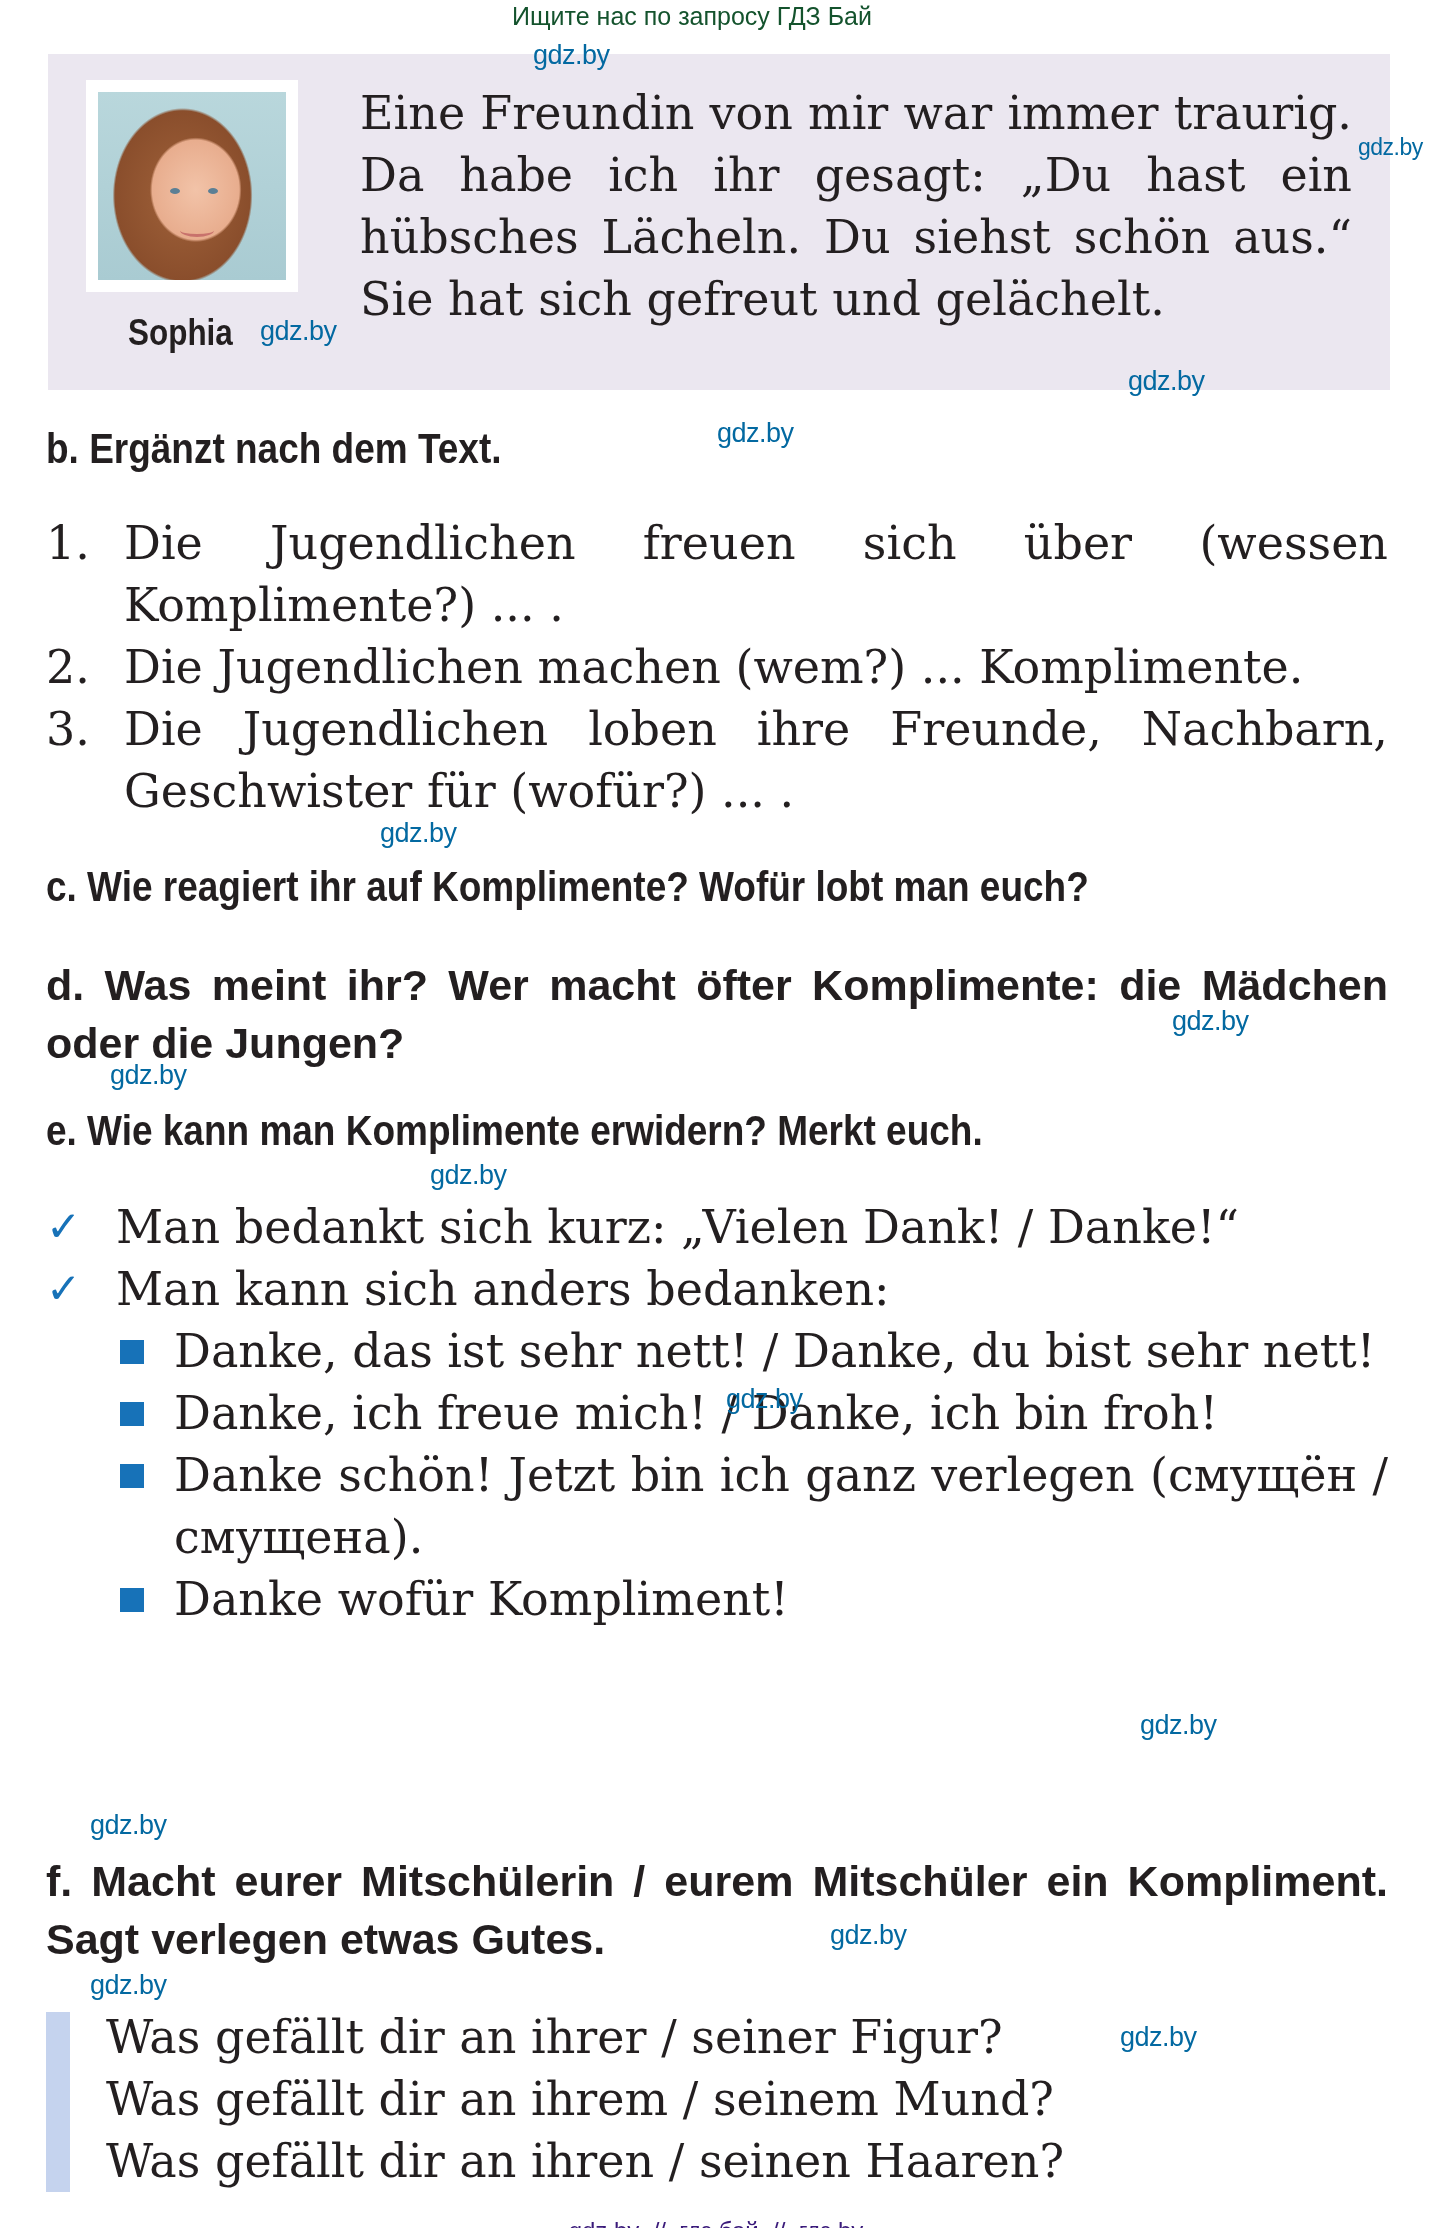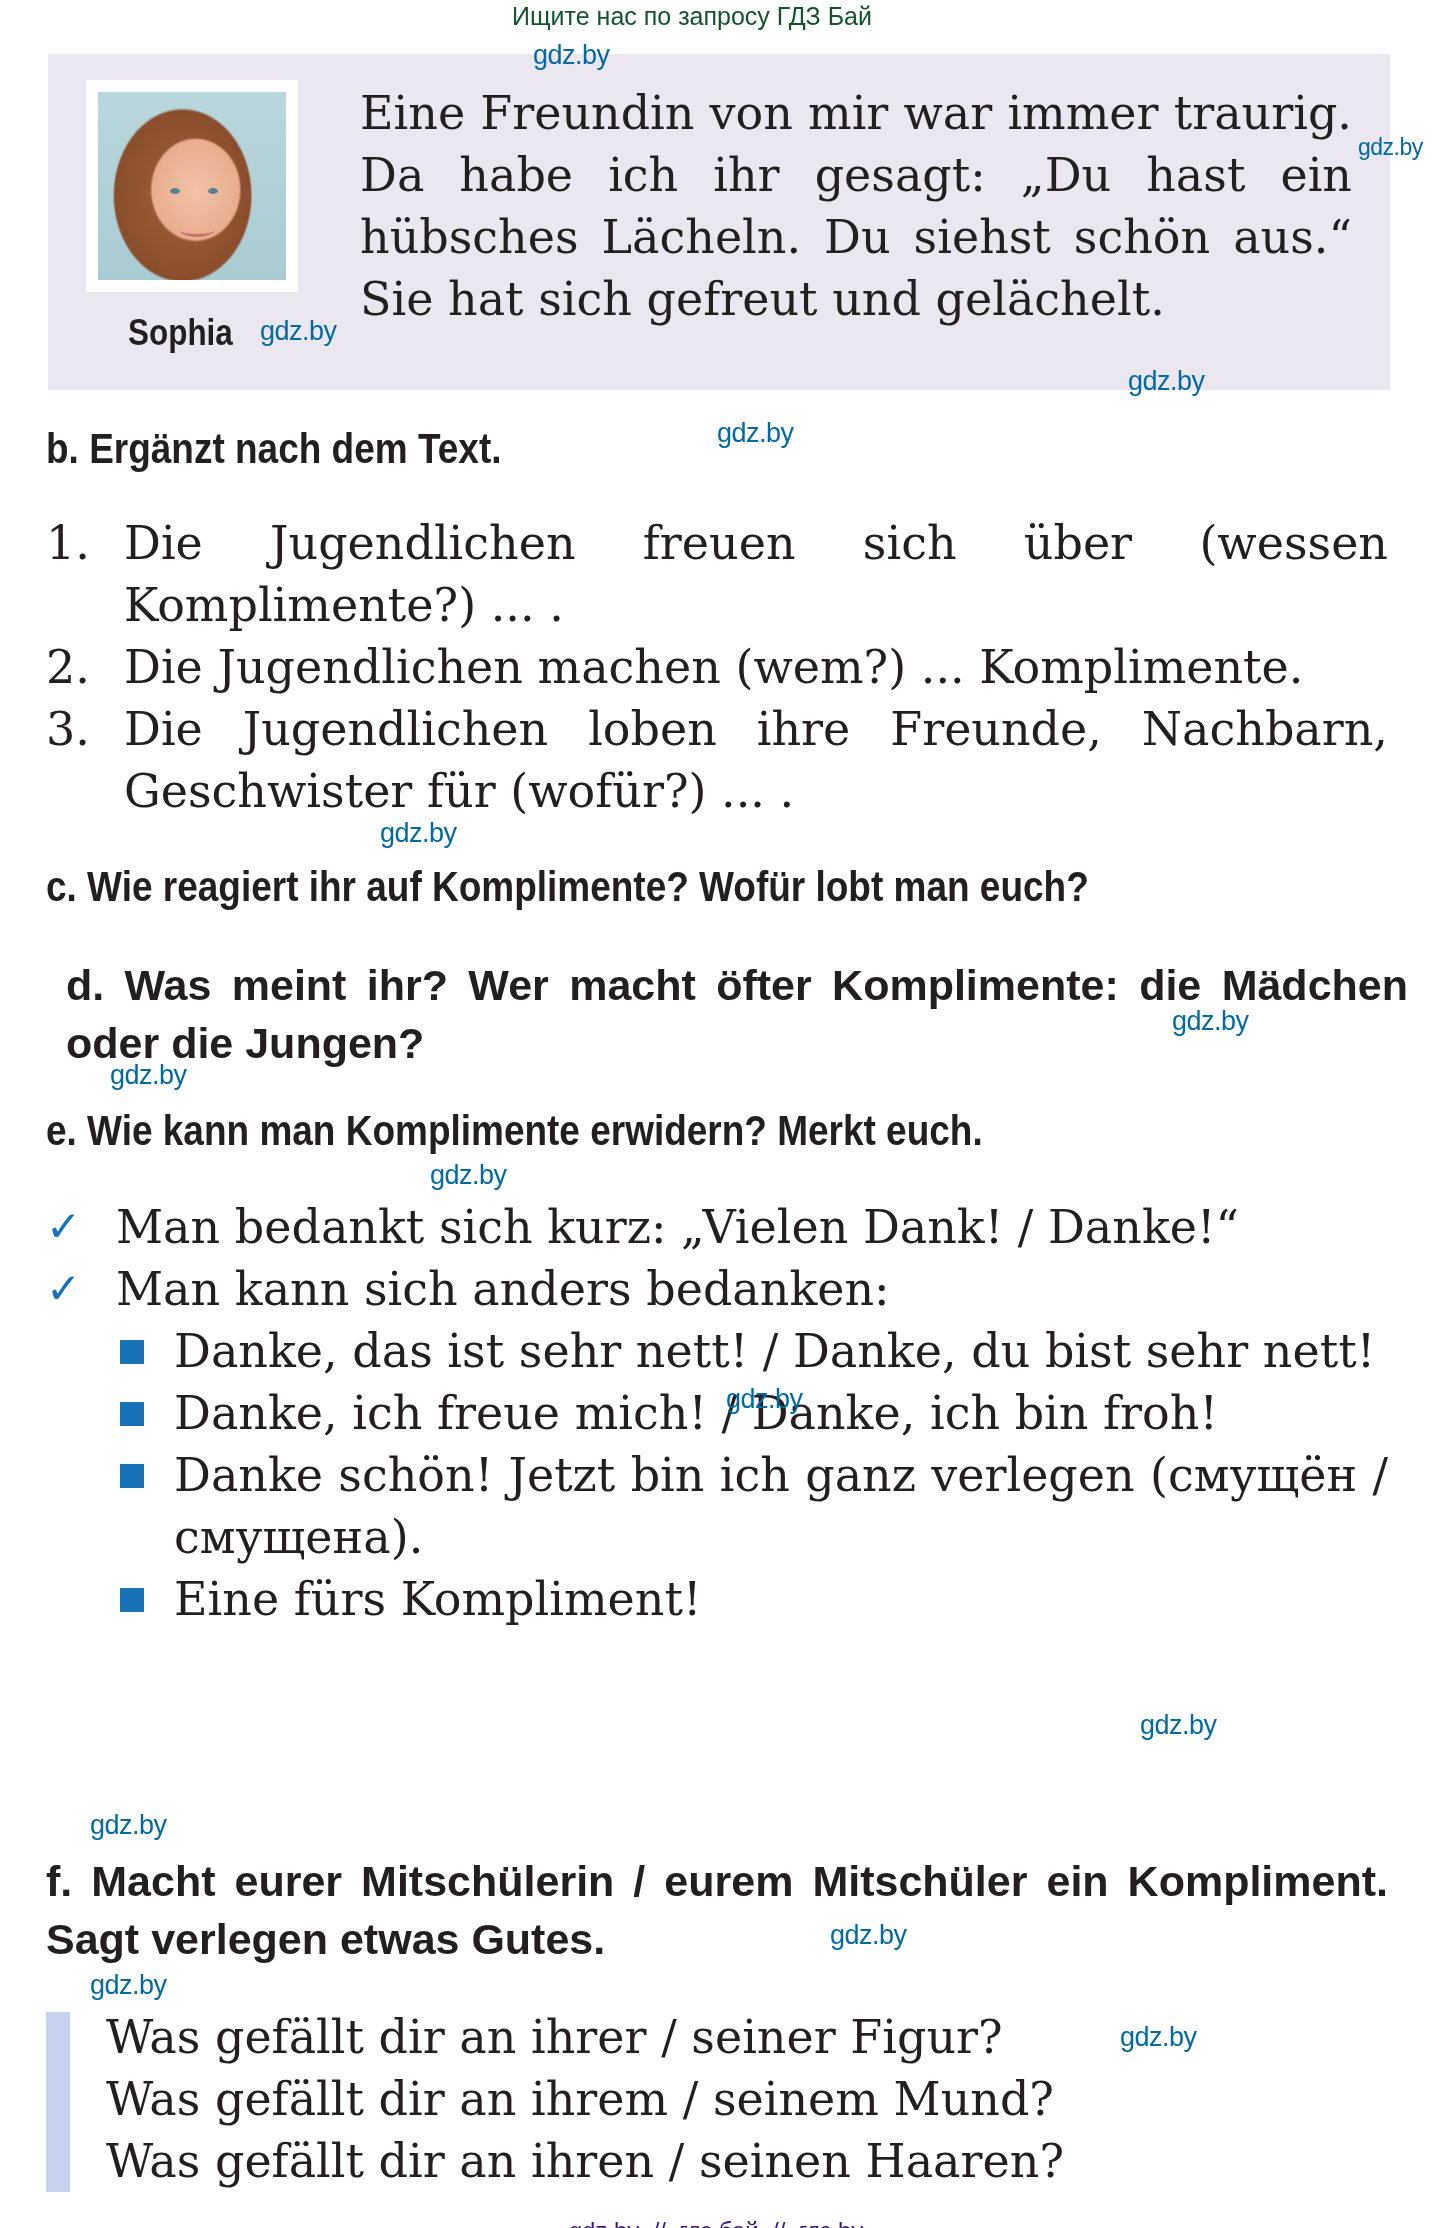--- a/index.html
+++ b/index.html
@@ -66,21 +66,21 @@
     <span class="t">Die Jugendlichen machen (wem?) ... Komplimente.</span>
   </div>
   <div class="num-item">
     <span class="n">3.</span>
     <span class="t">Die Jugendlichen loben ihre Freunde, Nachbarn, Geschwister für (wofür?) ... .</span>
   </div>
 </div>
 
 <div class="abs task-head" style="left:46px;top:862px;transform:scaleX(0.86);white-space:nowrap;">c. Wie reagiert ihr auf Komplimente? Wofür lobt man euch?</div>
 
-<div class="abs task-head" style="left:46px;top:956px;width:1342px;line-height:58px;text-align:justify;margin-left:20px;">d. Was meint ihr? Wer macht öfter Komplimente: die Mädchen oder die Jungen?</div>
+<div class="abs task-head" style="left:46px;top:956px;width:1342px;line-height:58px;text-align:justify;">d. Was meint ihr? Wer macht öfter Komplimente: die Mädchen oder die Jungen?</div>
 
 <div class="abs task-head" style="left:46px;top:1106px;transform:scaleX(0.86);white-space:nowrap;">e. Wie kann man Komplimente erwidern? Merkt euch.</div>
 <div class="abs serif check-list">
   <div class="chk">
     <span class="ic">✓</span>
     <span>Man bedankt sich kurz: „Vielen Dank! / Danke!“</span>
   </div>
   <div class="chk">
     <span class="ic">✓</span>
     <span>Man kann sich anders bedanken:</span>
@@ -92,21 +92,21 @@
   <div class="sub">
     <span class="sq"></span>
     <span class="t">Danke, ich freue mich! / Danke, ich bin froh!</span>
   </div>
   <div class="sub">
     <span class="sq"></span>
     <span class="t">Danke schön! Jetzt bin ich ganz verlegen (смущён / смущена).</span>
   </div>
   <div class="sub">
     <span class="sq"></span>
-    <span class="t">Eine fürs Kompliment!</span>
+    <span class="t">Danke wofür Kompliment!</span>
   </div>
 </div>
 
 <div class="abs task-head" style="left:46px;top:1852px;width:1342px;line-height:58px;text-align:justify;">f. Macht eurer Mitschülerin / eurem Mitschüler ein Kompliment. Sagt verlegen etwas Gutes.</div>
 <div class="abs q-block">
   <div class="q-bar"></div>
   <div class="q-lines serif">
     <div>Was gefällt dir an ihrer / seiner Figur?</div>
     <div>Was gefällt dir an ihrem / seinem Mund?</div>
     <div>Was gefällt dir an ihren / seinen Haaren?</div>

